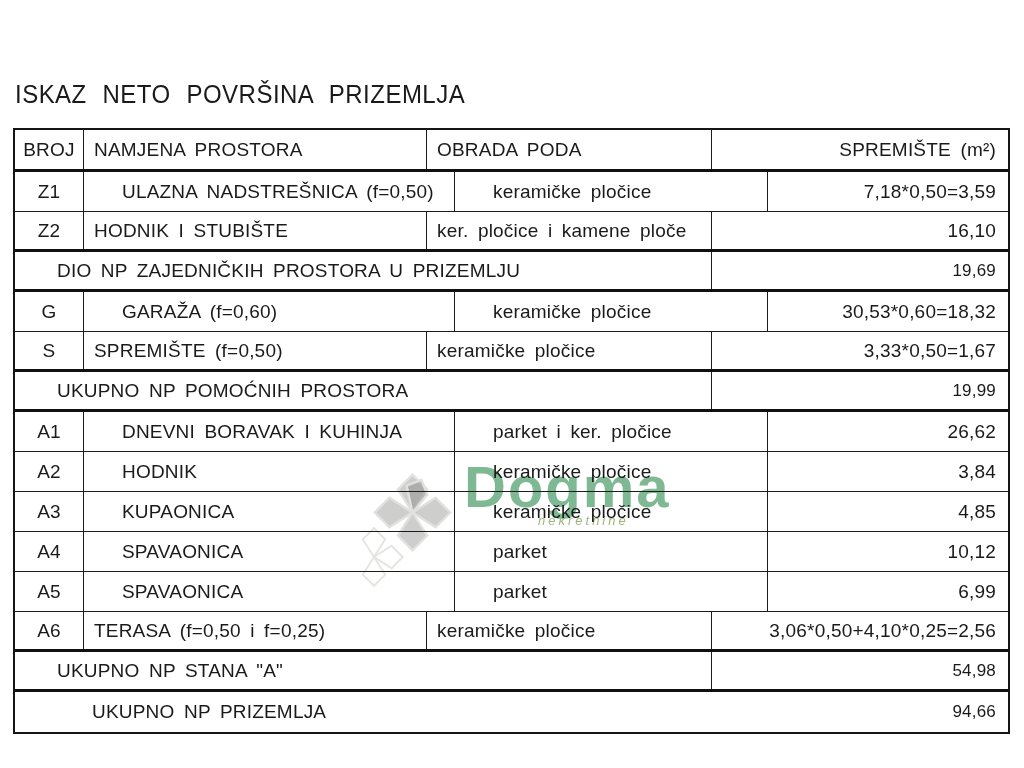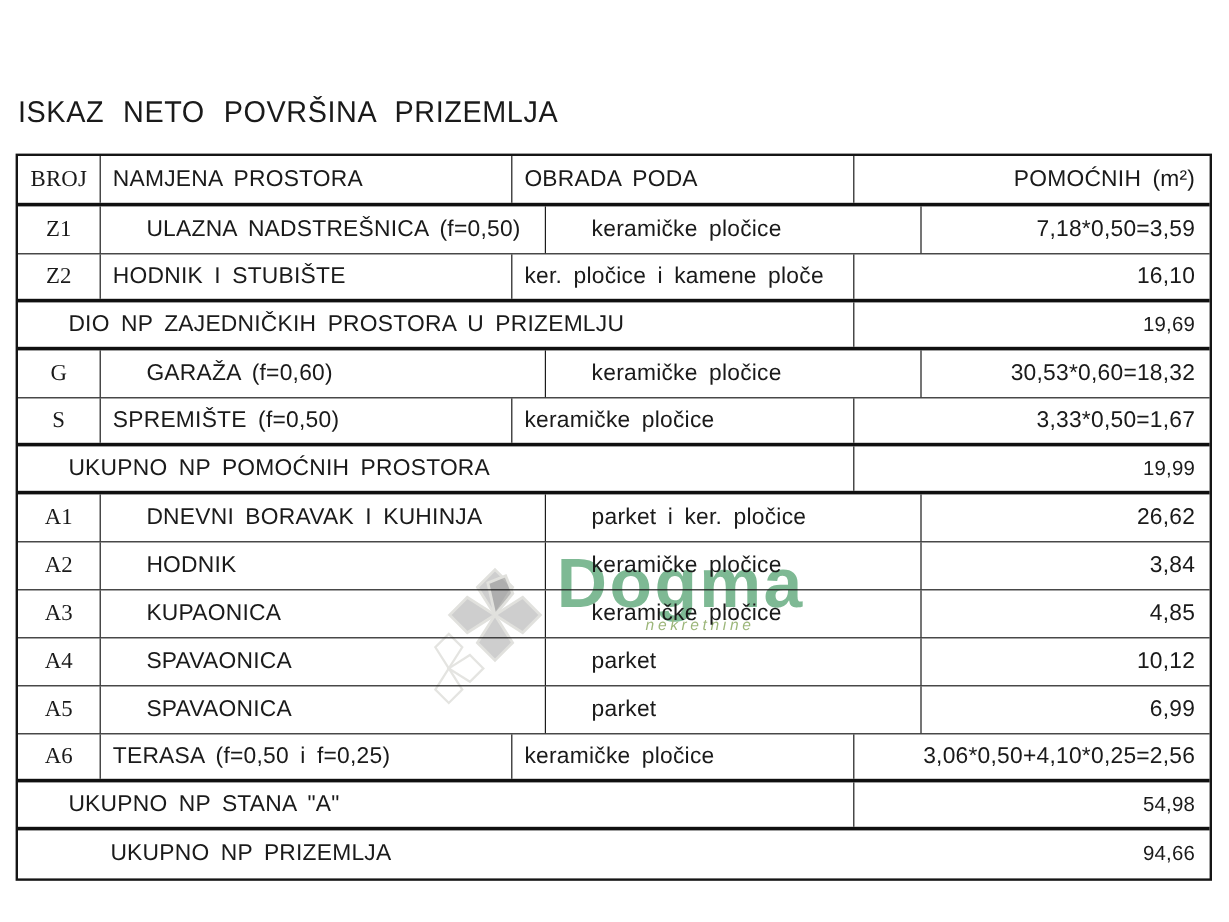--- a/index.html
+++ b/index.html
@@ -20,21 +20,21 @@
   .trow{display:flex;position:relative;z-index:1;box-sizing:border-box;height:40px;}
   .trow.hdr{height:42px;}
   .trow.b-thin{border-bottom:1.5px solid #1c1c1c;gap:28px;}
   .trow.b-thick{border-bottom:3px solid #101010;}
   .trow.b-none{border-bottom:none;gap:12px;}
   .cell{
     box-sizing:border-box;display:flex;align-items:center;
     font-size:19px;letter-spacing:.2px;word-spacing:4px;white-space:nowrap;overflow:visible;
   }
   .cell.v-div{border-right:1.5px solid #1c1c1c;}
-  .c-broj{width:69px;justify-content:center;font-family:Liberation Serif, serif;}
+  .c-broj{width:69px;justify-content:center;}
   .c-namjena{width:343px;padding-left:10px;}
   .c-obrada{width:285px;padding-left:10px;}
   .c-povrsina{flex:1;justify-content:flex-end;padding-right:12px;}
   .c-label{width:697px;padding-left:42px;}
   .c-total-label{flex:1;padding-left:77px;}
   .val-bold{font-weight:normal;font-size:17px;letter-spacing:.2px;}
   .watermark{
     position:absolute;left:327px;top:325px;width:380px;height:115px;
     z-index:0;opacity:.55;pointer-events:none;
   }
@@ -72,21 +72,21 @@
       </g>
     </svg>
     <div class="wm-brand">Dogma</div>
     <div class="wm-sub">nekretnine</div>
   </div>
   <div id="rows-host">
       <div class="trow hdr b-thick">
         <div class="cell v-div c-broj">BROJ</div>
         <div class="cell v-div c-namjena">NAMJENA PROSTORA</div>
         <div class="cell v-div c-obrada">OBRADA PODA</div>
-        <div class="cell c-povrsina">POMOĆNIH (m²)</div>
+        <div class="cell c-povrsina">SPREMIŠTE (m²)</div>
       </div>
       <div class="trow b-thin">
         <div class="cell v-div c-broj">Z1</div>
         <div class="cell v-div c-namjena">ULAZNA NADSTREŠNICA (f=0,50)</div>
         <div class="cell v-div c-obrada">keramičke pločice</div>
         <div class="cell c-povrsina">7,18*0,50=3,59</div>
       </div>
       <div class="trow b-thick">
         <div class="cell v-div c-broj">Z2</div>
         <div class="cell v-div c-namjena">HODNIK I STUBIŠTE</div>

